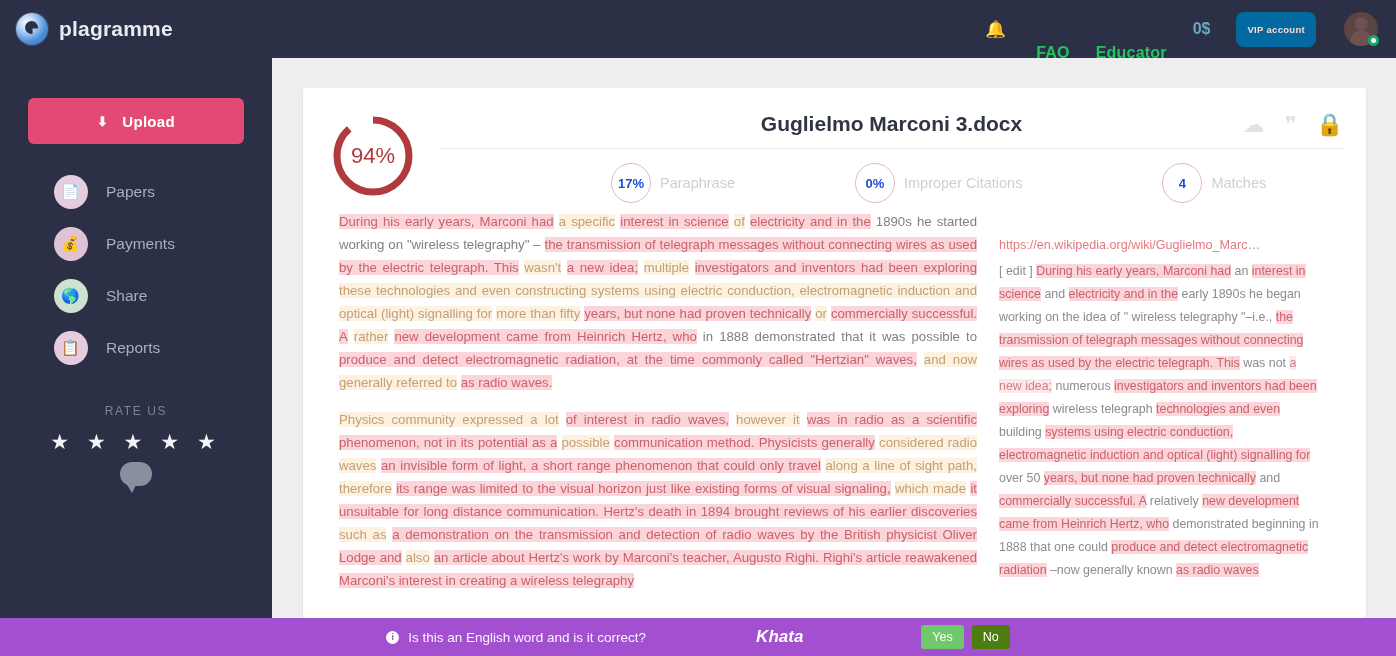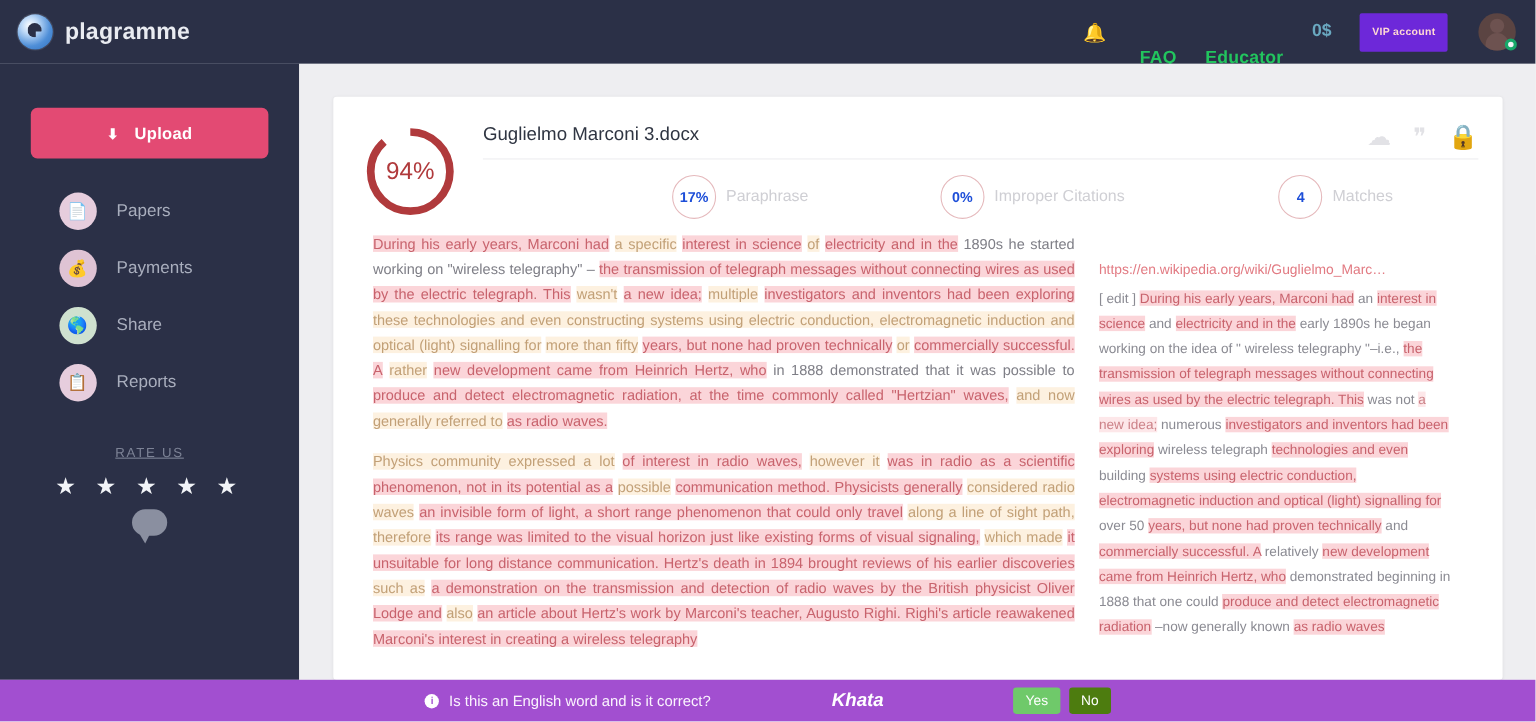--- a/index.html
+++ b/index.html
@@ -41,22 +41,22 @@
     justify-content: flex-end; gap: 26px; padding-right: 18px;
   }
   .bell-icon { color: #fafbfd; font-size: 17px; line-height: 1; margin-right: 4px; }
   .topnav-link {
     color: #22c55e; font-size: 16px; font-weight: 700; text-decoration: none;
     letter-spacing: .2px;
     margin-top: 48px;
   }
   .topnav-balance { color: #6aa8c0; font-size: 16px; font-weight: 700; }
   .vip-badge {
-    background: #6d28d9; color: #ffd9d4; font-size: 9.5px; font-weight: 700;
-    padding: 12px 11px; border-radius: 2px; letter-spacing: .3px;
+    background: #0369a1; color: #ffd9d4; font-size: 9.5px; font-weight: 700;
+    padding: 12px 11px; border-radius: 8px; letter-spacing: .3px;
     white-space: nowrap;
   }
   .avatar-wrap { position: relative; width: 34px; height: 34px; margin-left: 2px; }
   .avatar {
     width: 34px; height: 34px; border-radius: 50%;
     background: #5b4442; overflow: hidden; position: relative;
   }
   .avatar::before {
     content: ""; position: absolute; left: 50%; top: 5px; transform: translateX(-50%);
     width: 13px; height: 13px; border-radius: 50%; background: #6d5250;
@@ -94,21 +94,21 @@
     font-size: 15px;
   }
   .ico-papers  { background: #e6cddd; }
   .ico-pay     { background: #dfc3d4; }
   .ico-share   { background: #cfe1cf; }
   .ico-reports { background: #e6cddd; }
   .nav-label { color: #a9aebd; font-size: 15.5px; }
 
   .rate-us {
     margin-top: 30px; text-align: center;
-    color: #7d8396; font-size: 12px; letter-spacing: 1.6px; text-decoration: underline;
+    color: #7d8396; font-size: 12px; letter-spacing: 1.6px;
   }
   .stars {
     margin-top: 12px; text-align: center; color: #f2f4f8;
     font-size: 21px; letter-spacing: 6px; cursor: pointer;
   }
   .contact-us {
     margin-top: 18px; text-align: center;
     color: #7d8396; font-size: 12px; letter-spacing: 1.6px;
   }
   .chat-bubble-wrap { text-align: center; margin-top: 8px; }
@@ -137,22 +137,22 @@
   
   .doc-head { display: flex; padding: 14px 22px 0 28px; height: 110px; }
   .gauge { width: 84px; height: 84px; position: relative; flex: none; margin-top: 12px; }
   .gauge svg { display: block; transform: rotate(-90deg); }
   .gauge-label {
     position: absolute; inset: 0; display: flex; align-items: center;
     justify-content: center; font-size: 22px; color: #b03a3c; font-weight: 400;
   }
   .doc-head-right { flex: 1; padding-left: 24px; }
   .doc-title {
-    text-align: left; font-size: 17px; color: #2f3542; padding: 10px 0 12px;
-    font-weight: 400;
+    text-align: center; font-size: 21px; color: #2f3542; padding: 10px 0 12px;
+    font-weight: 700;
   }
   .doc-stats {
     border-top: 1px solid #ededf0; display: flex; align-items: center;
     padding: 14px 0 0 0; position: relative;
   }
   .stat { display: flex; align-items: center; gap: 9px; }
   .stat-1 { margin-left: 172px; }
   .stat-2 { margin-left: 120px; }
   .stat-3 { margin-left: 140px; }
   .stat-bubble {

